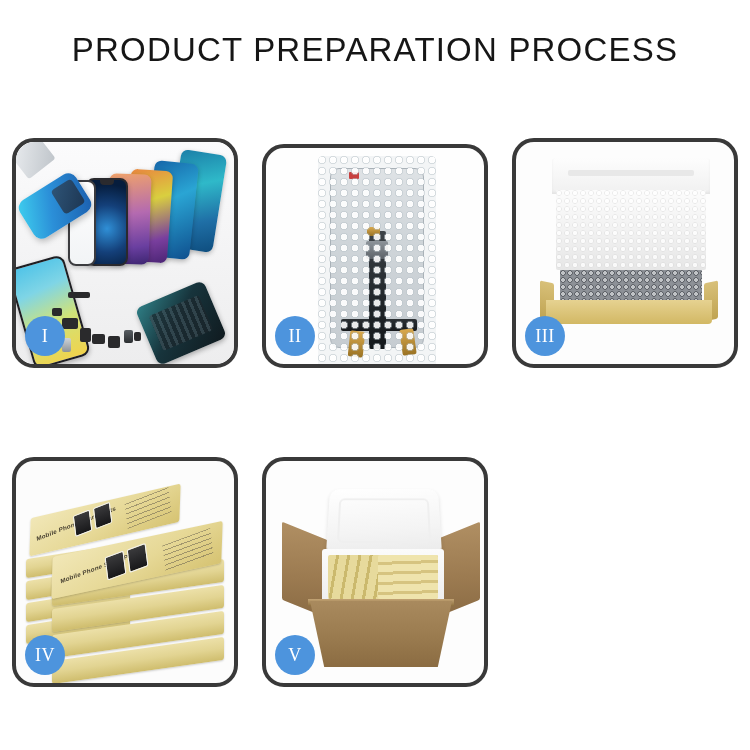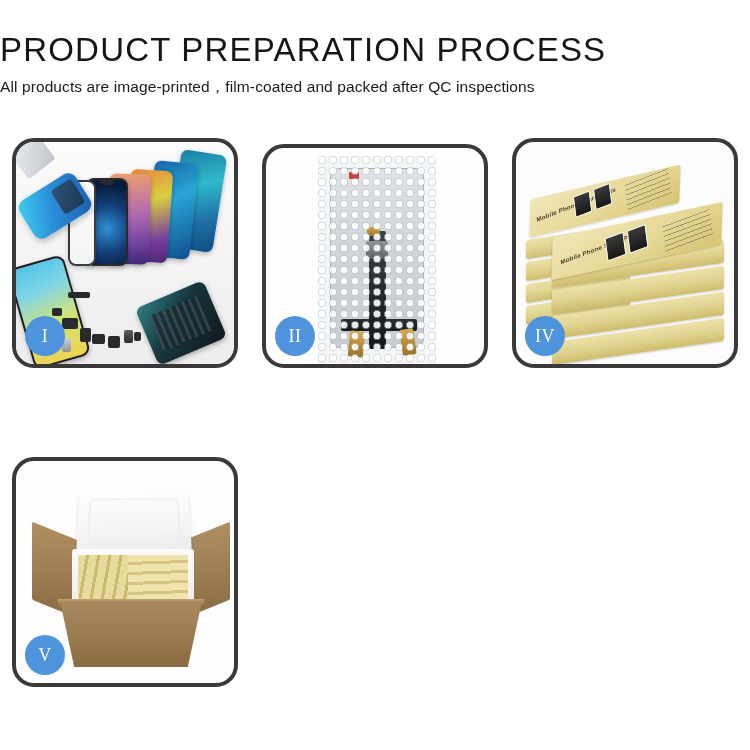--- a/index.html
+++ b/index.html
@@ -13,21 +13,21 @@
   }
 
   .page {
     width: 750px;
     height: 750px;
     position: relative;
     background: #ffffff;
   }
 
   
-  .header { padding-top: 30px; }
+  .header { padding-top: 30px; text-align: center; }
 
   .main-title {
     font-family: "Liberation Sans", sans-serif;
     font-size: 33px;
     font-weight: 400;
     letter-spacing: 1.2px;
     color: #161616;
     line-height: 40px;
     white-space: nowrap;
   }
@@ -457,21 +457,20 @@
     transform: rotate(-14deg); border-radius: 3px;
   }
 </style>
 </head>
 <body>
 
 <div class="page">
 
   <div class="header">
     <div class="main-title">PRODUCT PREPARATION PROCESS</div>
-    <div class="sub-title">All products are image-printed，film-coated and packed after QC inspections</div>
   </div>
 
   <div class="grid">
 
     <div class="panel p1">
       <div class="panel-art">
         <div class="bg-grad"></div>
         <div class="ph ph-f5"></div>
         <div class="ph ph-f4"></div>
         <div class="ph ph-f3"></div>
@@ -510,20 +509,32 @@
             <div class="lcd-ic"></div>
             <div class="lcd-gold-t"></div>
             <div class="lcd-gold-l"></div>
             <div class="lcd-gold-r"></div>
           </div>
         </div>
       </div>
       <div class="badge">II</div>
     </div>
 
+    <div class="panel p3">
+      <div class="panel-art">
+        <div class="box3-lid"></div>
+        <div class="box3-foam"></div>
+        <div class="box3-tray"></div>
+        <div class="box3-grey"></div>
+        <div class="box3-lflap"></div>
+        <div class="box3-rflap"></div>
+        <div class="box3-front"></div>
+      </div>
+      <div class="badge">III</div>
+    </div>
 
     <div class="panel p4">
       <div class="panel-art">
         <div class="stack">
           <div class="sbox sb-l1"></div>
           <div class="sbox sb-l2"></div>
           <div class="sbox sb-l3"></div>
           <div class="sbox sb-l4"></div>
           <div class="sbox sb-r1"></div>
           <div class="sbox sb-r2"></div>

